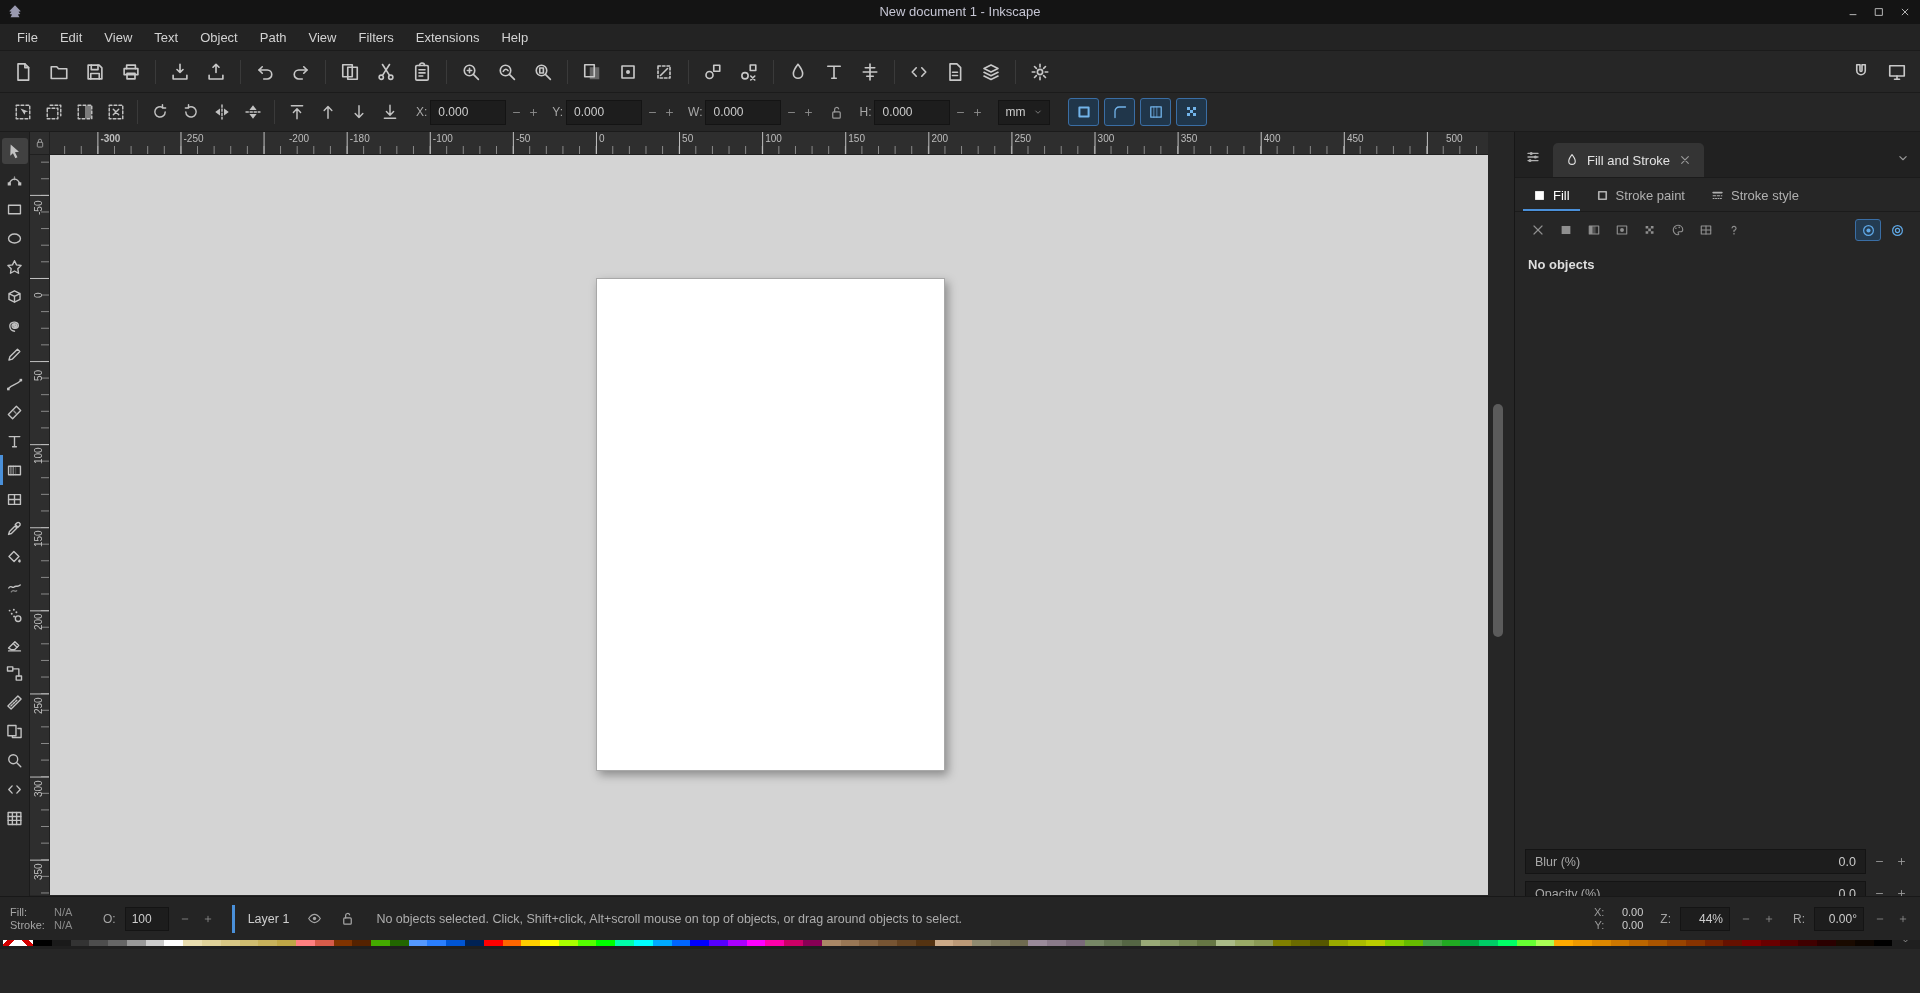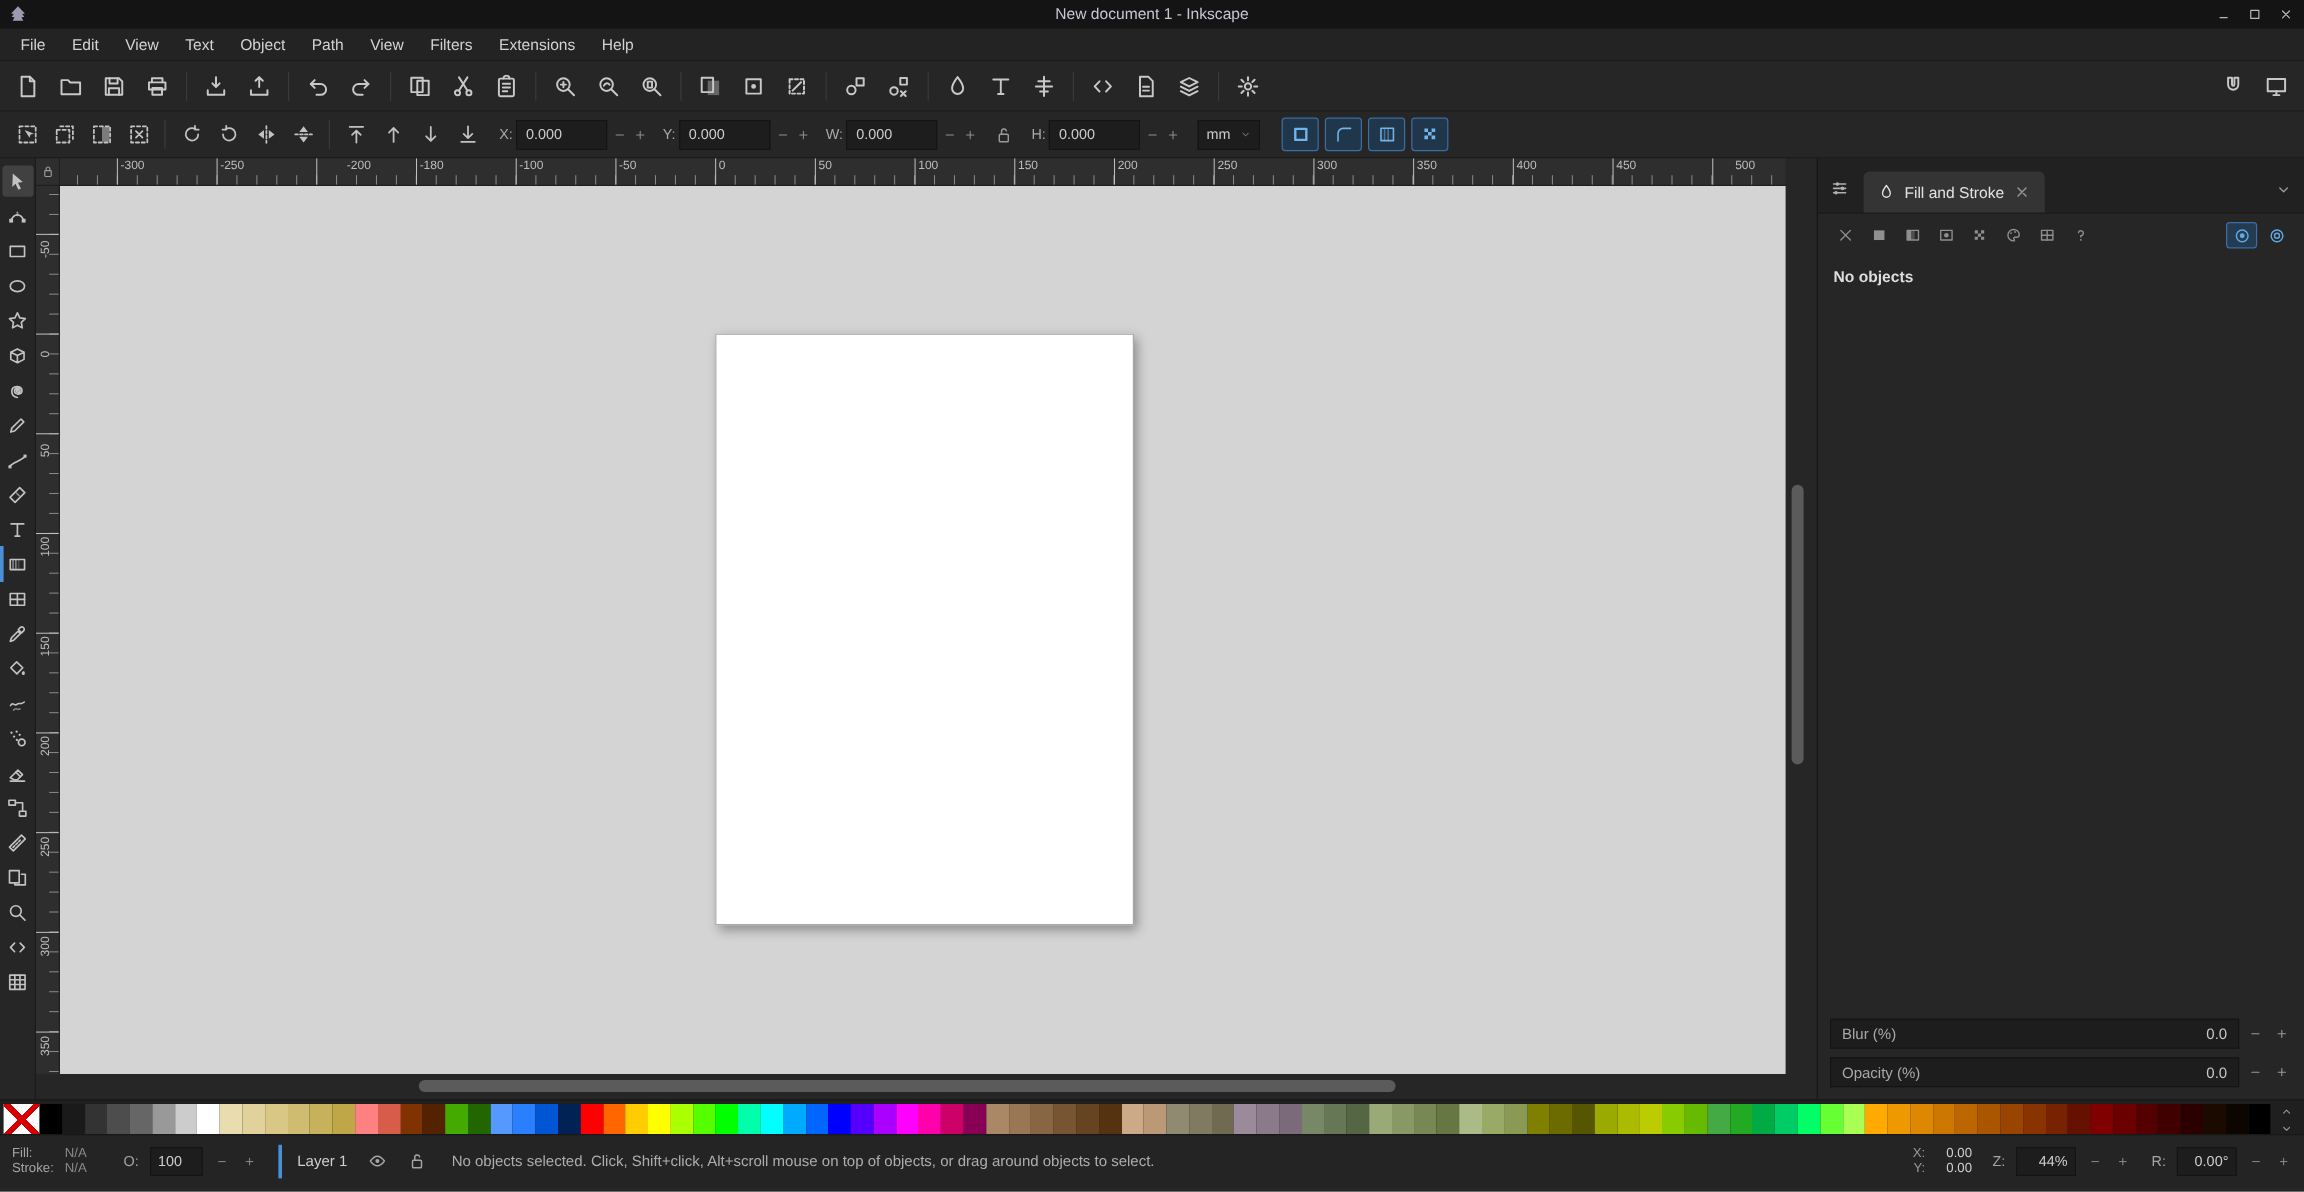--- a/index.html
+++ b/index.html
@@ -126,21 +126,21 @@
   #palette-swatches { flex:1; display:flex; align-items:center; height:26px; }
   .swatch { flex:1 1 0; height:26px; }
   .swatch-none { flex:0 0 30px; background:
       linear-gradient(45deg, transparent 44%, #d40000 44% 56%, transparent 56%),
       linear-gradient(-45deg, transparent 44%, #d40000 44% 56%, transparent 56%), #ffffff; }
   .pal-arrows { width:24px; display:flex; flex-direction:column; align-items:center; justify-content:center; }
   .pal-arrow { width:20px; height:14px; display:flex; align-items:center; justify-content:center; color:#9a9a9a; }
   .pal-arrow svg { width:11px; height:11px; }
 
   
-  #statusbar { position:absolute; left:0; top:945px; right:0; height:44px; background:#242424; border-top:1px solid #181818; display:flex; align-items:center; padding:0 10px; gap:9px; }
+  #statusbar { position:absolute; left:0; top:896px; right:0; height:44px; background:#242424; border-top:1px solid #181818; display:flex; align-items:center; padding:0 10px; gap:9px; }
   .fs-block { display:flex; flex-direction:column; justify-content:center; gap:1px; }
   .fs-row { display:flex; font-size:11px; }
   .fs-label { width:44px; color:#a5a5a5; }
   .fs-val { width:40px; color:#8a8a8a; }
   .o-label { color:#a5a5a5; font-size:12px; }
   .o-input { width:44px; height:24px; background:#1d1d1d; border:1px solid #141414; color:#cdcdcd; display:flex; align-items:center; padding:0 6px; font-size:12px; }
   .layer-bar { width:3px; height:28px; background:#4a90d9; margin-left:8px; }
   .layer-name { color:#cfcfcf; font-size:12.5px; margin:0 4px; }
   .icon-btn { width:24px; height:24px; display:flex; align-items:center; justify-content:center; color:#a5a5a5; }
   .icon-btn svg { width:15px; height:15px; }
@@ -699,21 +699,21 @@
 
   <div id="ruler-corner">
     <span>
         <svg viewBox="0 0 16 16" fill="none" stroke="currentColor" stroke-width="1.3" stroke-linecap="round" stroke-linejoin="round">
           <rect x="4.4" y="7" width="7.2" height="6.4" rx="1"></rect>
           <path d="M5.9 7V5a2.1 2.1 0 0 1 4.2 0v2"></path>
         </svg>
       </span>
   </div>
   <div id="hruler">
-      <span class="rlabel" style="left: 50.4px;">-300</span>
+      <span class="rlabel" style="left: 50.4px; font-weight: bold;">-300</span>
       <span class="rlabel" style="left: 133.5px;">-250</span>
       <span class="rlabel" style="left: 199px; margin-left: 40px;">-200</span>
       <span class="rlabel" style="left: 299.7px;">-180</span>
       <span class="rlabel" style="left: 382.8px;">-100</span>
       <span class="rlabel" style="left: 465.9px;">-50</span>
       <span class="rlabel" style="left: 549px;">0</span>
       <span class="rlabel" style="left: 632.1px;">50</span>
       <span class="rlabel" style="left: 715.2px;">100</span>
       <span class="rlabel" style="left: 798.3px;">150</span>
       <span class="rlabel" style="left: 881.4px;">200</span>
@@ -771,20 +771,42 @@
           </span>
       </div>
       <div class="ph-spacer"></div>
       <span class="ph-collapse">
           <svg viewBox="0 0 16 16" fill="none" stroke="currentColor" stroke-width="1.3" stroke-linecap="round" stroke-linejoin="round">
             <path d="M4.4 6.4L8 10l3.6-3.6"></path>
           </svg>
         </span>
     </div>
 
+    <div id="panel-tabs">
+        <div class="ptab active">
+          <svg viewBox="0 0 16 16" fill="none" stroke="currentColor" stroke-width="1.3" stroke-linecap="round" stroke-linejoin="round">
+            <rect x="2.6" y="2.6" width="10.8" height="10.8" fill="currentColor" stroke="none"></rect>
+          </svg>
+          <span>Fill</span>
+        </div>
+        <div class="ptab">
+          <svg viewBox="0 0 16 16" fill="none" stroke="currentColor" stroke-width="1.3" stroke-linecap="round" stroke-linejoin="round">
+            <rect x="3.4" y="3.4" width="9.2" height="9.2" stroke-width="2"></rect>
+          </svg>
+          <span>Stroke paint</span>
+        </div>
+        <div class="ptab">
+          <svg viewBox="0 0 16 16" fill="none" stroke="currentColor" stroke-width="1.3" stroke-linecap="round" stroke-linejoin="round">
+            <path d="M2.6 4.4h10.8" stroke-width="2"></path>
+            <path d="M2.6 8.4h10.8" stroke-dasharray="3 2"></path>
+            <path d="M2.6 11.8h10.8" stroke-dasharray="1.2 1.8"></path>
+          </svg>
+          <span>Stroke style</span>
+        </div>
+      </div>
 
     <div class="paint-row">
       <div id="paint-buttons" style="display:flex;gap:3px;">
           <div class="paint-btn">
             <svg viewBox="0 0 16 16" fill="none" stroke="currentColor" stroke-width="1.3" stroke-linecap="round" stroke-linejoin="round">
               <path d="M3.4 3.4l9.2 9.2M12.6 3.4l-9.2 9.2"></path>
             </svg>
           </div>
           <div class="paint-btn">
             <svg viewBox="0 0 16 16" fill="none" stroke="currentColor" stroke-width="1.3" stroke-linecap="round" stroke-linejoin="round">

